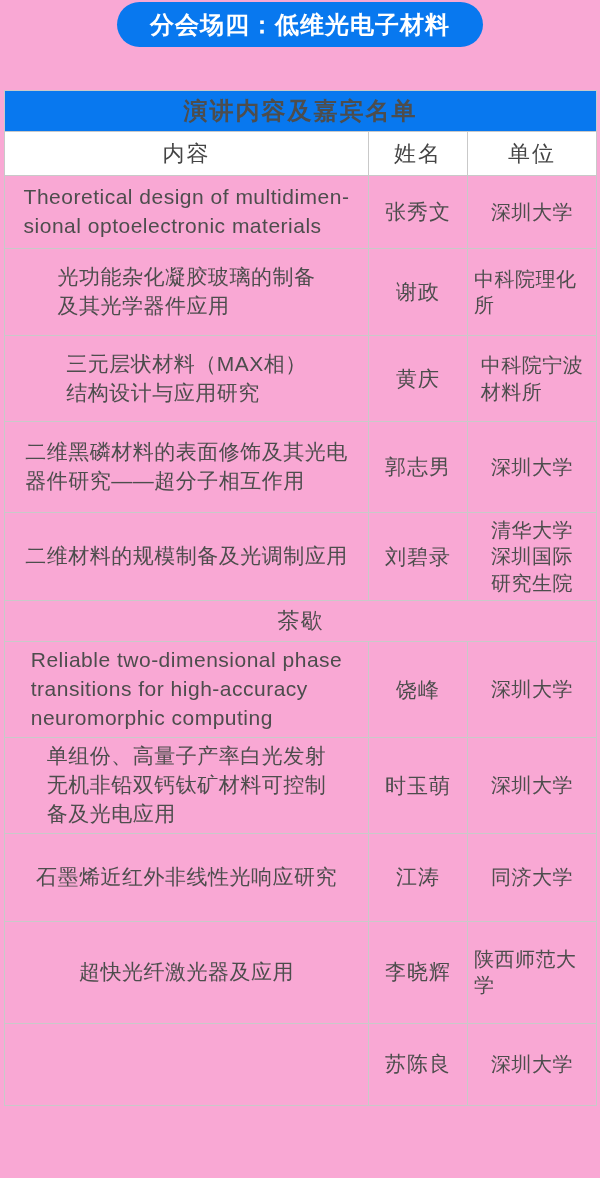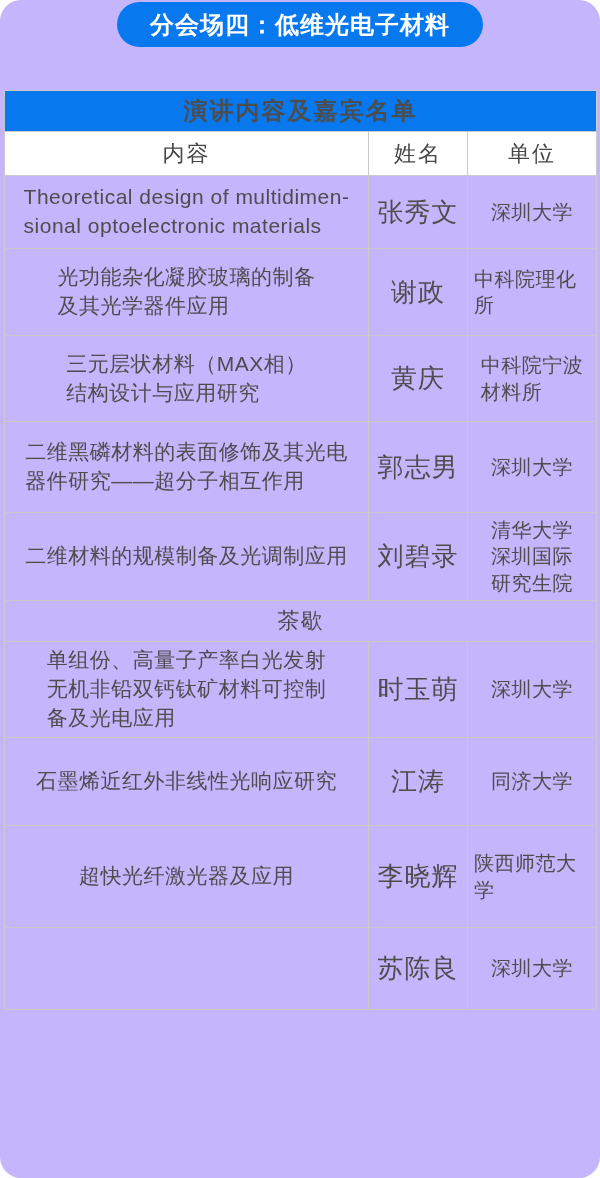--- a/index.html
+++ b/index.html
@@ -5,24 +5,23 @@
   html, body {
     margin: 0;
     padding: 0;
     background: #ffffff;
     width: 600px;
     font-family: "Liberation Sans", "DejaVu Sans", sans-serif;
   }
   .page {
     width: 600px;
     height: 1178px;
-    background: #c4b5fd;
+    background: #f9a8d4;
     overflow: hidden;
     position: relative;
-    border-radius: 21px;
   }
   
   .pill-wrap {
     width: 600px;
     padding-top: 2px;
     display: flex;
     justify-content: center;
   }
   .pill {
     background: #0878ef;
@@ -75,21 +74,21 @@
   }
   td.content-cell { font-size: 21px; }
   td.content-cell .inner {
     display: inline-block;
     text-align: left;
     white-space: pre-line;
     line-height: 1.38;
     letter-spacing: 0.5px;
   }
   td.name-cell {
-    font-size: 26px;
+    font-size: 21px;
     letter-spacing: 1px;
   }
   td.org-cell { font-size: 20px; }
   td.org-cell .inner {
     display: inline-block;
     text-align: left;
     white-space: pre-line;
     line-height: 1.32;
     letter-spacing: 0.5px;
   }
@@ -160,20 +159,27 @@
         <td class="name-cell">刘碧录</td>
         <td class="org-cell"><span class="inner">清华大学
 深圳国际
 研究生院</span></td>
       </tr>
 
       <tr>
         <td class="break-cell" colspan="3">茶歇</td>
       </tr>
 
+      <tr style="height:87px;">
+        <td class="content-cell"><span class="inner">Reliable two-dimensional phase
+transitions for high-accuracy
+neuromorphic computing</span></td>
+        <td class="name-cell">饶峰</td>
+        <td class="org-cell"><span class="inner">深圳大学</span></td>
+      </tr>
 
       <tr style="height:88px;">
         <td class="content-cell"><span class="inner">单组份、高量子产率白光发射
 无机非铅双钙钛矿材料可控制
 备及光电应用</span></td>
         <td class="name-cell">时玉萌</td>
         <td class="org-cell"><span class="inner">深圳大学</span></td>
       </tr>
 
       <tr style="height:88px;">

